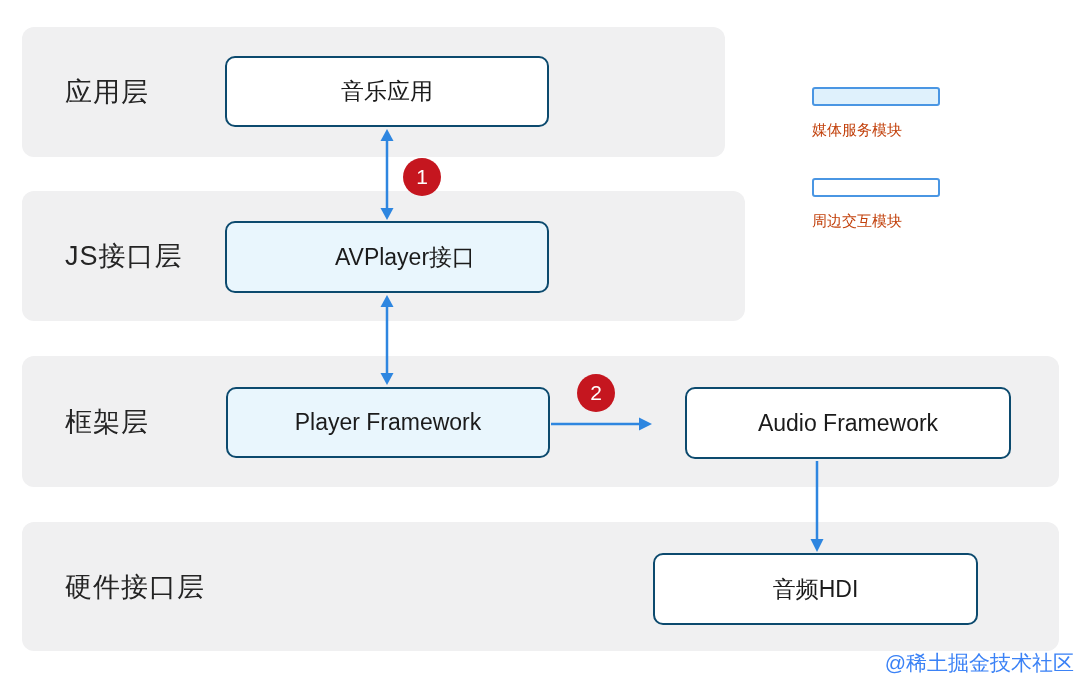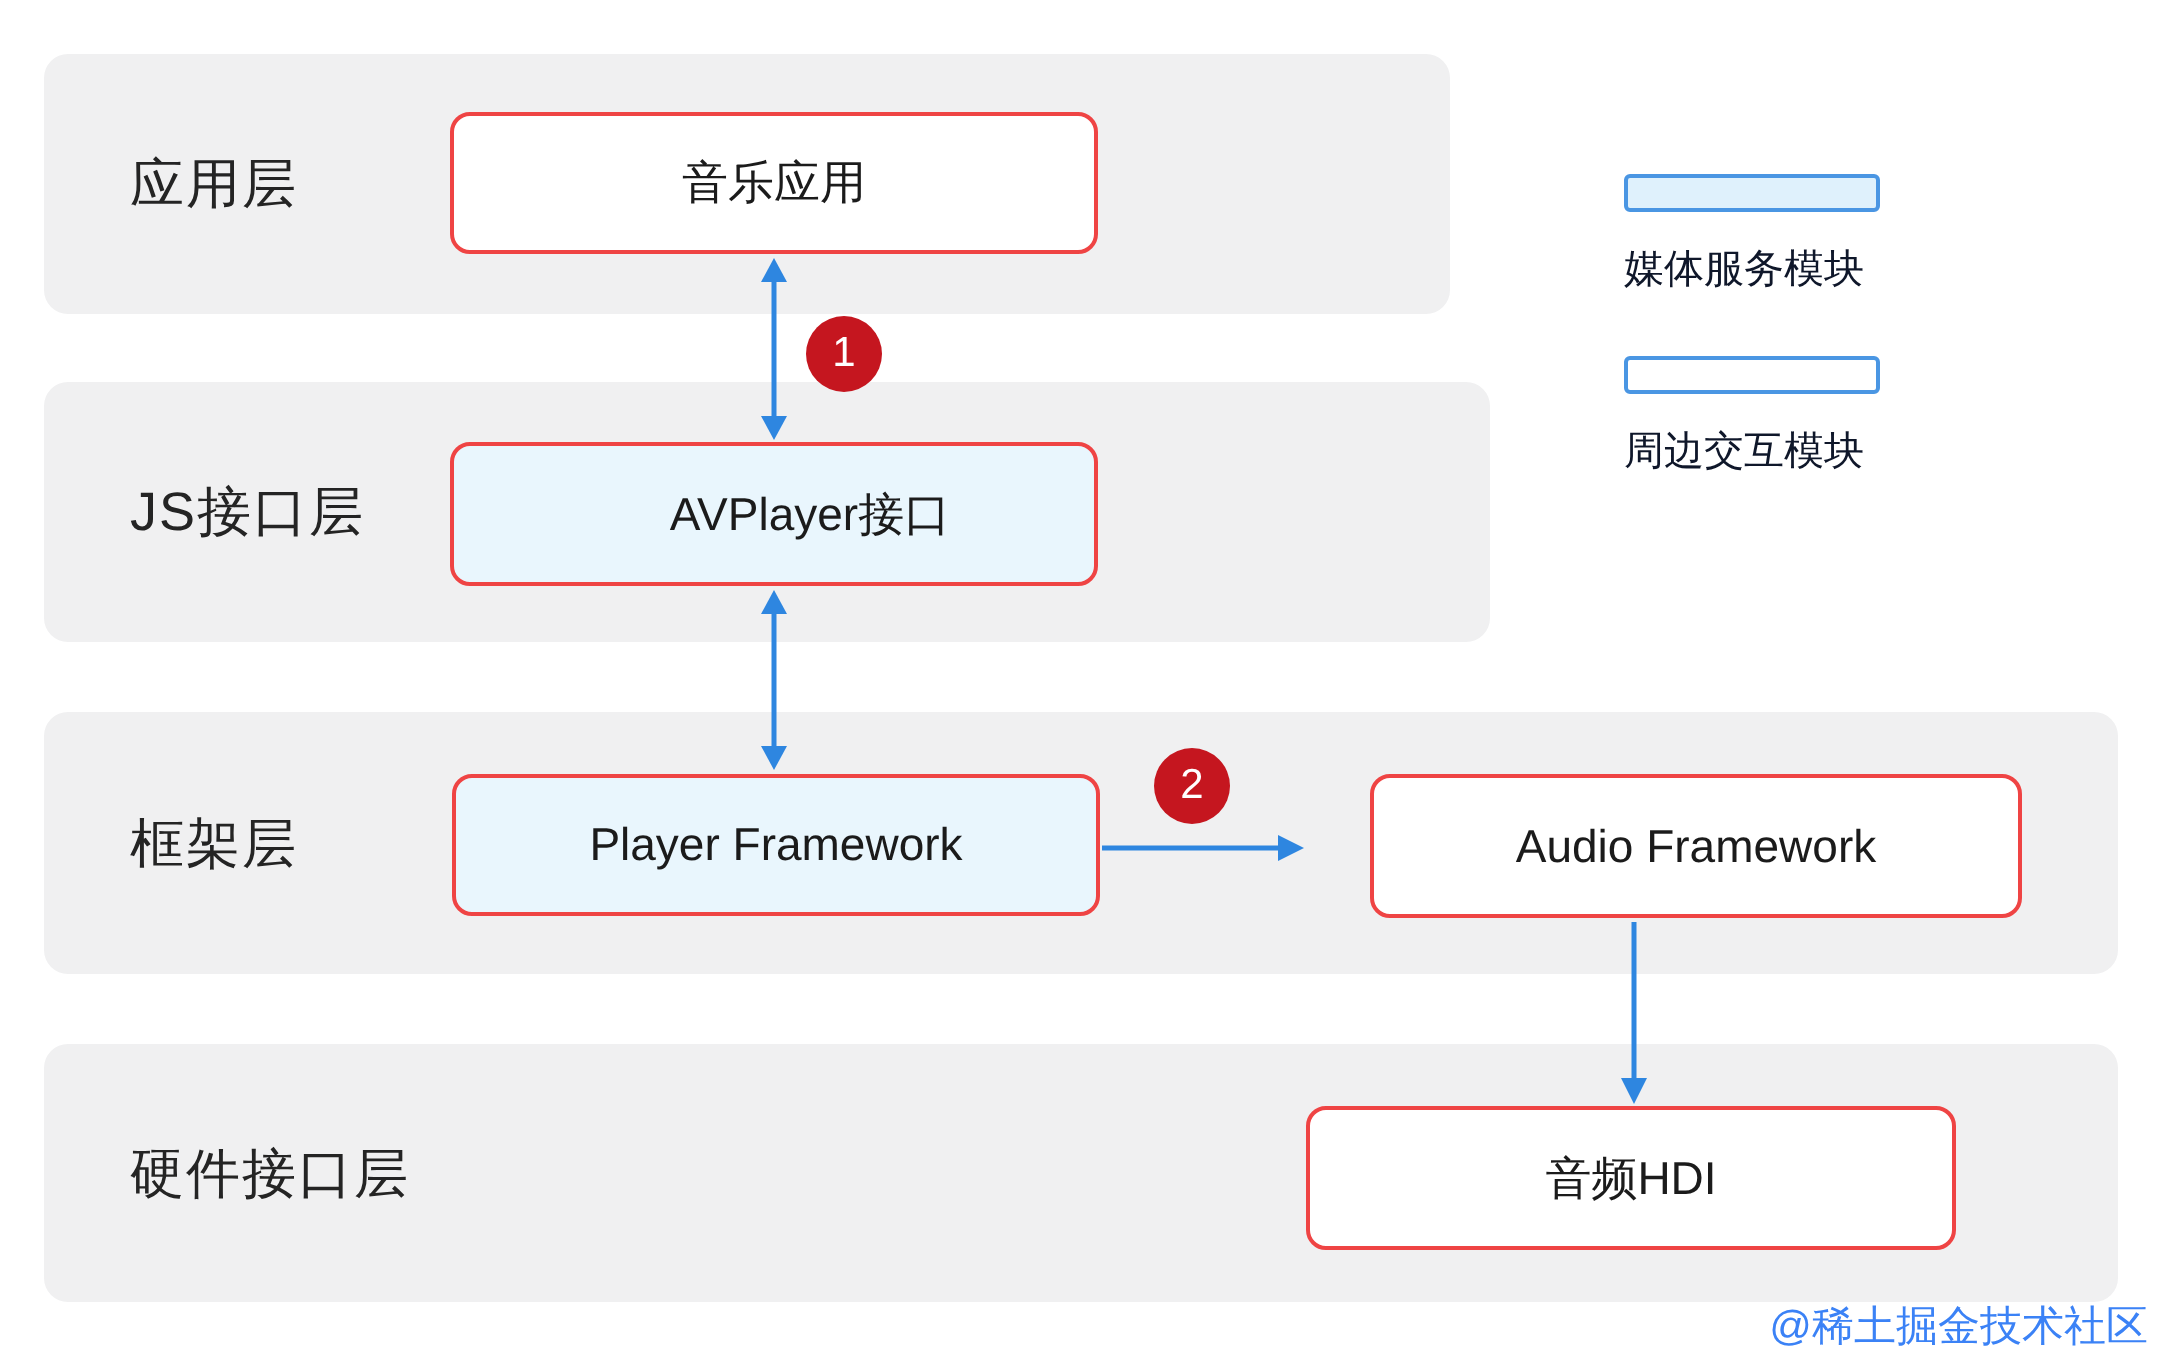--- a/index.html
+++ b/index.html
@@ -9,39 +9,39 @@
   }
   .band{
     position:absolute;left:22px;background:#f0f0f1;border-radius:12px;
     display:flex;align-items:center;
   }
   .band-label{
     position:absolute;left:43px;font-size:27px;color:#242424;letter-spacing:1px;
     white-space:nowrap;
   }
   .node{
-    position:absolute;border:2px solid #ef4444;border-radius:10px;
+    position:absolute;border:2px solid #0c4a6e;border-radius:10px;
     display:flex;align-items:center;justify-content:center;
     font-size:23px;color:#1b1b1b;box-sizing:border-box;background:#ffffff;
     white-space:nowrap;
     text-align:center;
   }
   .node.media{background:#e9f6fd;}
   .arrows{position:absolute;left:0;top:0;width:1080px;height:681px;pointer-events:none;}
   .badge{
     position:absolute;width:38px;height:38px;border-radius:50%;background:#c5161f;
     color:#ffffff;font-size:21px;display:flex;align-items:center;justify-content:center;
   }
   .legend-swatch{
     position:absolute;left:812px;width:128px;height:19px;box-sizing:border-box;
     border:2px solid #4a96e3;border-radius:3px;background:#ffffff;
   }
   .legend-swatch.media{background:#dff1fc;}
   .legend-label{
-    position:absolute;left:812px;font-size:20px;color:#0f172a;white-space:nowrap;font-family:Liberation Mono, monospace;
+    position:absolute;left:812px;font-size:15px;color:#c2410c;white-space:nowrap;font-family:Liberation Mono, monospace;
   }
   .watermark{
     position:absolute;right:6px;bottom:4px;font-size:21px;color:#3b82f6;
     white-space:nowrap;
   }
 </style>
 </head>
 <body>
 
 <div class="canvas">

